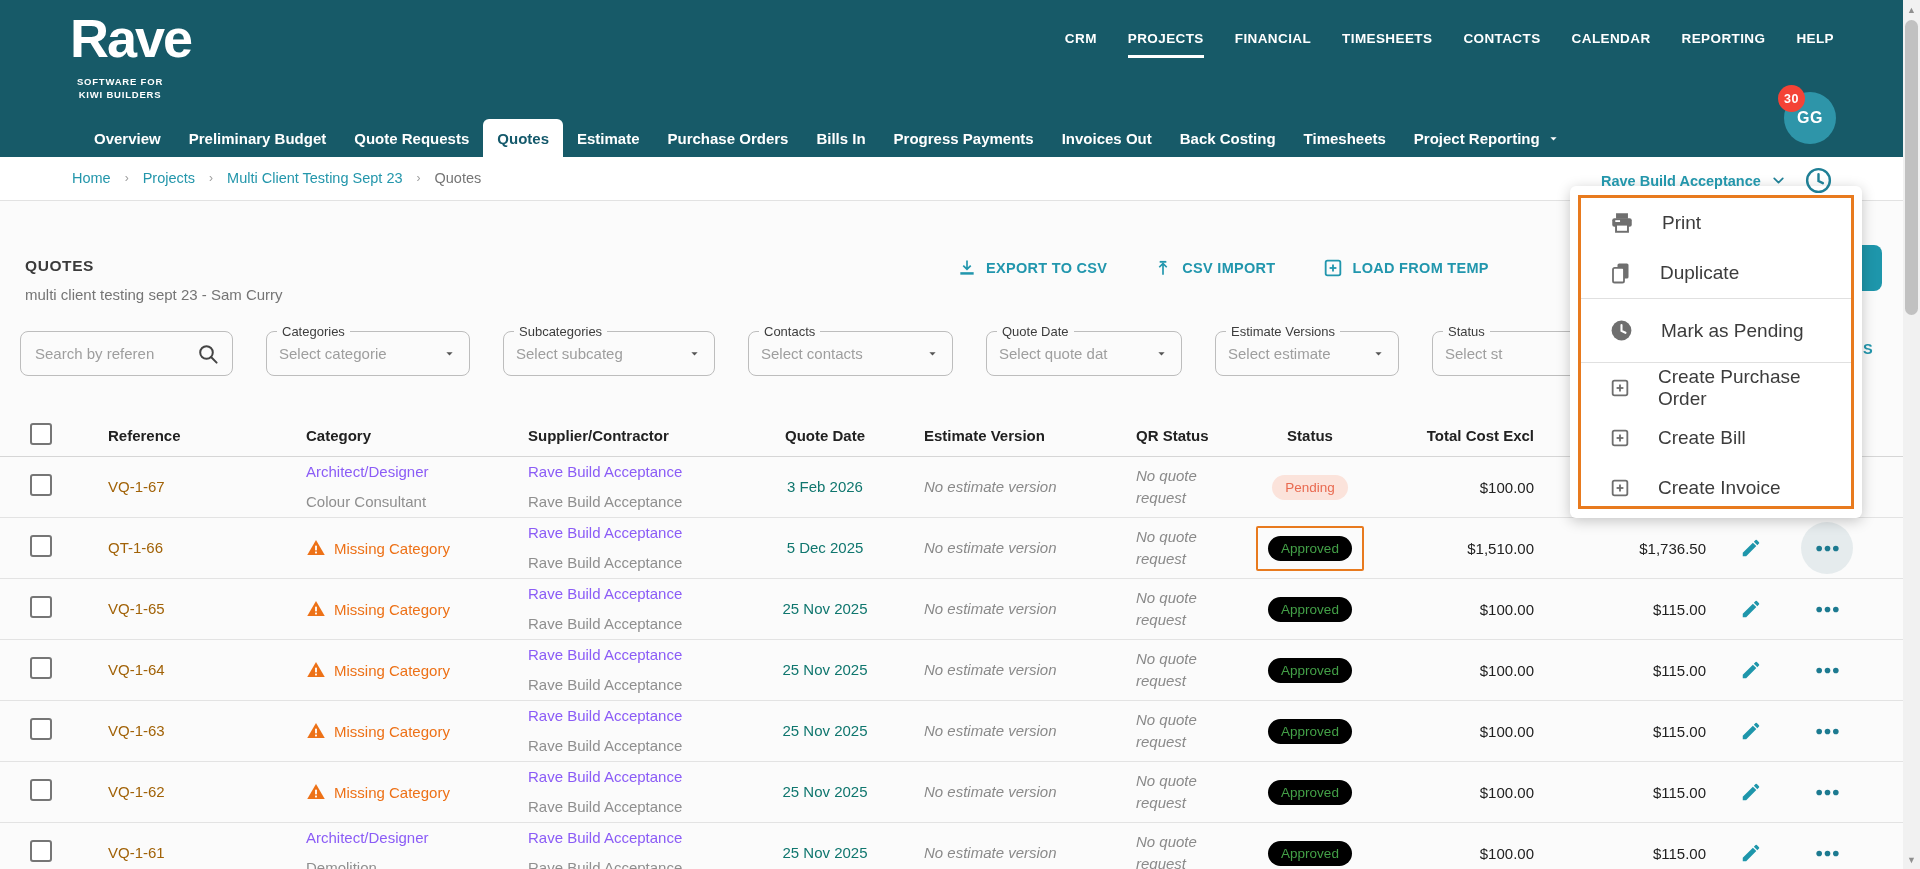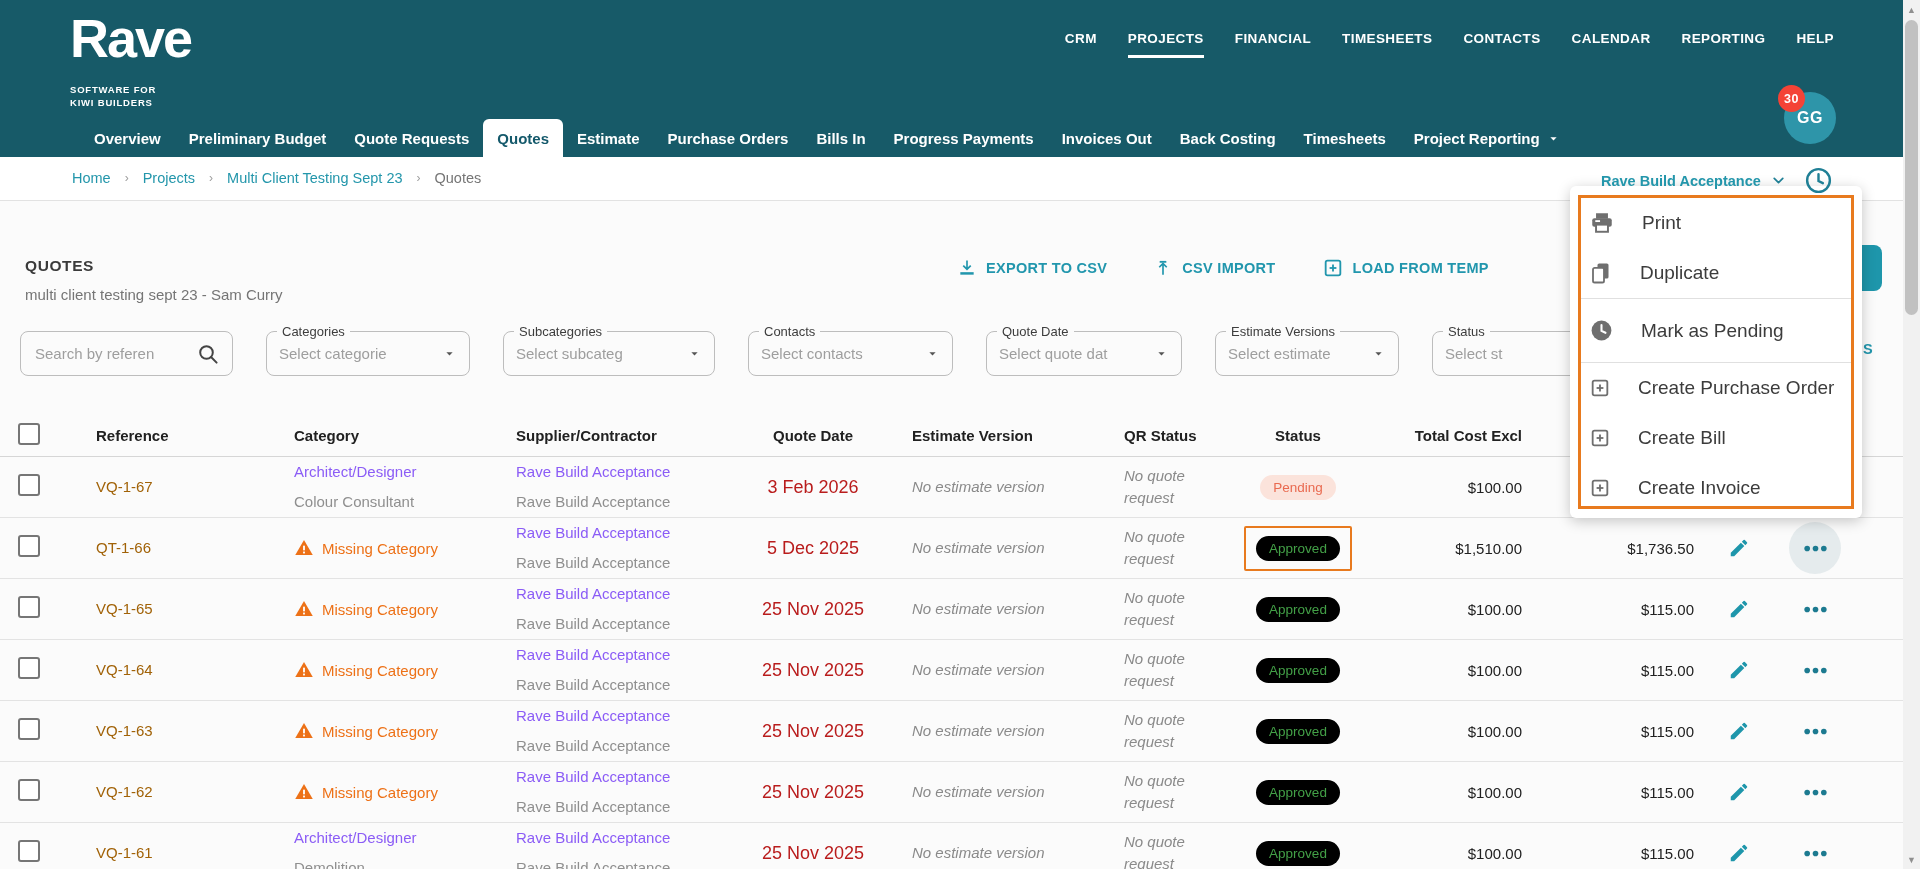--- a/index.html
+++ b/index.html
@@ -5,21 +5,21 @@
   html,body{margin:0;padding:0}
   body{
     width:1920px;height:869px;overflow:hidden;position:relative;
     background:#fbfbfb;font-family:"Liberation Sans","DejaVu Sans",sans-serif;
     -webkit-font-smoothing:antialiased;
   }
   
   .header{position:absolute;top:0;left:0;width:1920px;height:157px;background:#175a68;z-index:2}
   .logo{position:absolute;left:70px;top:10px;color:#fff;width:100px}
   .logo .brand{font-size:54px;font-weight:bold;letter-spacing:-2px;line-height:1.05}
-  .logo .tag{text-align:left;font-size:9.5px;font-weight:bold;letter-spacing:.8px;line-height:1.4;margin-top:16px}
+  .logo .tag{text-align:center;font-size:9.5px;font-weight:bold;letter-spacing:.8px;line-height:1.4;margin-top:8px}
   .topnav{position:absolute;top:31px;right:86px;display:flex;gap:31px}
   .topnav .tn{color:#fff;font-size:13.5px;font-weight:bold;letter-spacing:.4px;position:relative;cursor:pointer}
   .topnav .tn.active::after{content:"";position:absolute;left:0;right:0;bottom:-12px;height:3px;background:#fff}
   .avatar{position:absolute;left:1784px;top:92px;width:52px;height:52px;border-radius:50%;
     background:#2e95a9;color:#fff;display:flex;align-items:center;justify-content:center;
     font-size:16px;font-weight:bold;letter-spacing:.5px;z-index:3}
   .nbadge{position:absolute;left:-6px;top:-7px;width:27px;height:27px;border-radius:50%;background:#f44336;
     color:#fff;font-size:12.5px;font-weight:bold;display:flex;align-items:center;justify-content:center}
   .subnav{position:absolute;left:80px;bottom:0;display:flex;height:38px;align-items:stretch}
   .subnav .tab{display:flex;align-items:center;padding:0 14px;color:#fff;font-size:15px;font-weight:bold;cursor:pointer;gap:6px}
@@ -49,52 +49,52 @@
   .fbox .flabel{position:absolute;top:-8px;left:10px;background:#fbfbfb;padding:0 5px;font-size:13px;color:#3d3d3d;white-space:nowrap}
   .fbox .fvalue{color:#9e9e9e;font-size:15px;flex:1;white-space:nowrap;overflow:hidden}
   .fbox .caret{color:#555;margin-left:6px;display:flex}
   .fsearch{width:213px}
   .fsearch input{border:0;outline:0;background:transparent;font-size:15px;color:#757575;width:100%;font-family:inherit}
   .fsearch input::placeholder{color:#9e9e9e}
   .fsearch .icn{display:flex;color:#444}
   
   .table{position:absolute;left:0;top:415px;width:1903px;z-index:1}
   .trow{display:grid;grid-template-columns:60px 198px 222px 246px 150px 212px 128px 140px 162px 172px 74px 78px;
-    padding-left:12px;align-items:center;box-sizing:border-box}
+    padding-left:24px;align-items:center;box-sizing:border-box}
   .trow.head{height:42px;font-size:15px;font-weight:bold;color:#212121;border-bottom:1px solid #d6d6d6}
   .trow.body{height:61px;border-bottom:1px solid #e3e3e3}
   .cell{padding-left:24px;box-sizing:border-box}
   .cell.c-check{padding-left:6px}
   .cell.c-date{text-align:center;padding-left:0}
   .cell.c-status{text-align:center;padding-left:0}
   .cell.c-excl,.cell.c-incl{text-align:right;padding-right:8px;padding-left:0}
   .cell.c-edit,.cell.c-more{padding-left:0;display:flex;justify-content:center}
   .cb{width:18px;height:18px;border:2px solid #767676;border-radius:3px;background:#fff;display:inline-block;cursor:pointer}
   .ref{color:#a16207;font-size:15px;cursor:pointer}
   .main{font-size:15px;color:#8b5cf6;line-height:1.35}
   .sub{font-size:15px;color:#8f8f8f;margin-top:10px;line-height:1.3}
   .missing{display:flex;align-items:center;gap:8px;color:#ed7117;font-size:15px}
   .missing .icn{display:flex}
-  .dateval{font-size:18px;color:#b91c1c}
+  .dateval{font-size:15px;color:#0f766e}
   .ital{font-style:italic;color:#8a8a8a;font-size:15px}
   .cell.c-qr .ital{display:inline-block;max-width:86px;line-height:1.5;text-align:left}
   .badge{display:inline-block;padding:5px 13px;border-radius:14px;font-size:13.5px}
   .badge.pending{background:#fbe3db;color:#e96a50}
   .badge.approved{background:#000000;color:#43a047}
   .hlbox{display:inline-block;border:2px solid #e87a1e;border-radius:2px;padding:8px 10px}
   .cell.c-excl,.cell.c-incl{font-size:15px;color:#212121}
   .editbtn{color:#1e96ab;cursor:pointer;display:flex}
   .morewrap{width:52px;height:52px;border-radius:50%;display:flex;align-items:center;justify-content:center;cursor:pointer;color:#1c7a90}
   .morewrap.open{background:#e5ebed}
   
   .menu-card{position:absolute;left:1570px;top:186px;width:292px;height:332px;background:#fff;border-radius:6px;
     box-shadow:0 3px 14px rgba(0,0,0,.22);z-index:20;padding:9px 8px;box-sizing:border-box}
   .menu-border{border:3px solid #e87a1e;height:100%;box-sizing:border-box;display:flex;flex-direction:column}
   .mgroup{display:flex;flex-direction:column}
-  .mitem{display:flex;align-items:center;gap:27px;padding-left:8px;height:50px;font-size:19px;color:#3c3c3c;cursor:pointer}
+  .mitem{display:flex;align-items:center;gap:27px;padding-left:28px;height:50px;font-size:19px;color:#3c3c3c;cursor:pointer}
   .mgroup.tall .mitem{height:63px}
   .mgroup.grow{flex:1;justify-content:space-around}
   .mitem .icn{display:flex;color:#6f6f6f}
   .mdiv{border:0;border-top:1px solid #e0e0e0;margin:0}
   
   .sbar{position:absolute;right:0;top:0;width:17px;height:869px;background:#f1f1f1;z-index:30}
   .sthumb{position:absolute;left:2px;top:20px;width:13px;height:295px;background:#c1c1c1;border-radius:7px;cursor:pointer}
   .sarrow{position:absolute;left:0;width:17px;height:17px;display:flex;align-items:center;justify-content:center;
     color:#8f8f8f;font-size:9px;cursor:pointer}
   .sarrow.up{top:1px}.sarrow.down{bottom:1px}

